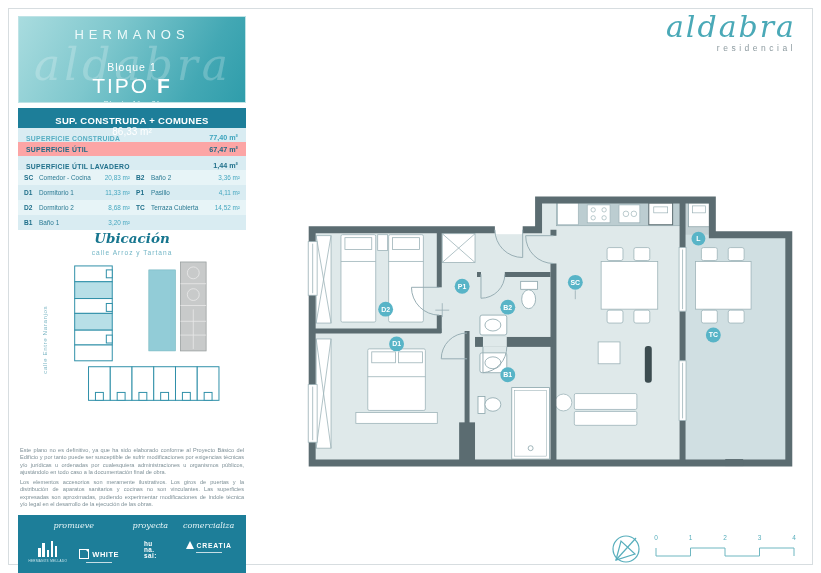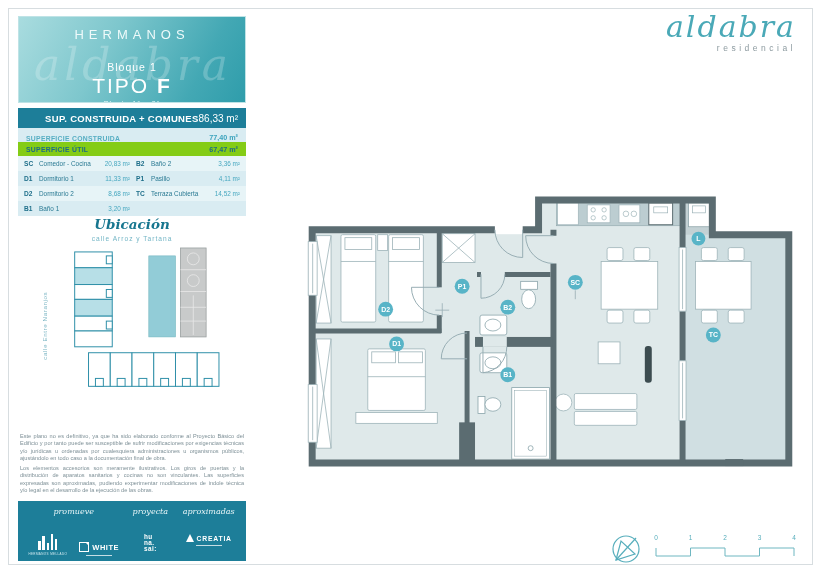--- a/index.html
+++ b/index.html
@@ -14,26 +14,26 @@
                  border:1px solid #bfe3e6; overflow:hidden; text-align:center; color:#fff; padding-top:10px; }
   .watermark { position:absolute; left:-6px; top:22px; width:240px; font-family:"DejaVu Serif",serif; font-style:italic;
                font-size:44px; color:rgba(255,255,255,.22); letter-spacing:4px; white-space:nowrap; }
   .hc-title { font-size:13px; letter-spacing:5px; color:#eefafa; font-weight:400; }
   .hc-block { font-size:10.5px; margin-top:19px; letter-spacing:1px; }
   .hc-type  { font-size:21px; letter-spacing:2px; margin-top:1px; font-weight:300; }
   .hc-type b { font-weight:700; }
   .hc-floors { font-size:7px; letter-spacing:1px; margin-top:2px; color:#eafcfc; }
 
   .total-bar { margin-top:5px; height:20px; background:#1d7e99; color:#fff; display:flex; align-items:center;
-               justify-content:flex-end; padding:0 8px; }
+               justify-content:space-between; padding:7px 8px;flex-direction:column; }
   .total-bar .lbl { font-size:9.5px; font-weight:700; letter-spacing:.3px; }
   .total-bar .val { font-size:10px; font-weight:400; }
 
   .srow { height:14px; display:flex; align-items:center; justify-content:space-between; padding:0 8px; }
-  .srow.a { background:#d9ecf2;align-items:flex-end; } .srow.b { background:#84cc16; }
+  .srow.a { background:#d9ecf2;align-items:flex-end; } .srow.b { background:#fca5a5; }
   .srow .lbl { font-size:6.8px; letter-spacing:.3px; color:#57aec3; font-weight:700; }
   .srow .val { font-size:7.2px; color:#3ba3bd; font-weight:700; }
   .srow.dark .lbl { color:#1f6f8a; } .srow.dark .val { color:#1f6f8a; }
   .srow.big .lbl, .srow.big .val { font-weight:700; color:#1c6a86; }
 
   .rrow { height:15px; display:grid; grid-template-columns:15px 62px 35px 15px 58px 37px; align-items:center; padding:0 6px; }
   .rrow.a { background:#d9ecf2; } .rrow.b { background:#e7f4f7; }
   .rrow .code { font-size:6.6px; font-weight:700; color:#1f6f8a; }
   .rrow .nm   { font-size:6.4px; color:#2a7a93; }
   .rrow .ar   { font-size:6.4px; color:#48a8c0; text-align:right; padding-right:6px; }
@@ -41,21 +41,21 @@
   .location { text-align:center; }
   .loc-title { font-family:"DejaVu Serif",serif; font-style:italic; font-size:13.5px; color:#17768f; font-weight:700; }
   .loc-sub { font-size:6.6px; letter-spacing:1px; color:#74b6c6; margin-top:3px; }
   .map-wrap { margin-top:4px; }
 
   .disclaimer { margin-top:15px; padding:0 2px; }
   .disclaimer p { font-size:5.6px; line-height:1.3; color:#7e9097; text-align:justify; margin-bottom:3px; }
 
   .footer-bar { margin-top:7px; height:60px; background:#1d7e99; display:flex; padding:6px 6px 4px 6px; color:#fff; }
   .f-col { display:flex; flex-direction:column; align-items:center; }
-  .f-col .role { font-family:"DejaVu Serif",serif; font-style:italic; font-size:8px; color:#e8f6f8; margin-bottom:18px; }
+  .f-col .role { font-family:"DejaVu Serif",serif; font-style:italic; font-size:8px; color:#e8f6f8; margin-bottom:11px; }
   .f-col.c1 { width:46%; } .f-col.c2 { width:25%; } .f-col.c3 { width:29%; }
   .logo-row { display:flex; align-items:flex-end; gap:12px; }
   .hm-logo { display:flex; flex-direction:column; align-items:center; }
   .hm-bars { display:flex; align-items:flex-end; gap:1.5px; height:16px; }
   .hm-bars i { display:block; width:2.6px; background:#fff; }
   .hm-text { font-size:3px; letter-spacing:.4px; color:#cfe9ef; margin-top:2px; }
   .white-logo { display:flex; flex-direction:column; align-items:center; }
   .white-top { display:flex; align-items:center; gap:3px; }
   .white-sq { width:10px; height:10px; border:1.6px solid #fff; position:relative; }
   .white-sq:after { content:""; position:absolute; right:-1px; top:-1px; border-left:4px solid transparent; border-top:4px solid #fff; }
@@ -97,20 +97,24 @@
     </div>
 
     <div>
       <div class="srow a">
         <span class="lbl">SUPERFICIE CONSTRUIDA</span>
         <span class="val">77,40 m²</span>
       </div>
       <div class="srow b dark big">
         <span class="lbl">SUPERFICIE ÚTIL</span>
         <span class="val">67,47 m²</span>
+      </div>
+      <div class="srow a dark">
+        <span class="lbl">SUPERFICIE ÚTIL LAVADERO</span>
+        <span class="val">1,44 m²</span>
       </div>
     </div>
 
     <div>
       <div class="rrow b">
         <span class="code">SC</span>
           <span class="nm">Comedor - Cocina</span>
           <span class="ar">20,83 m²</span>
         <span class="code">B2</span>
           <span class="nm">Baño 2</span>
@@ -224,21 +228,21 @@
       </div>
       <div class="f-col c2">
         <div class="role">proyecta</div>
         <div class="hunasai">
           <div>hu</div>
           <div>na.</div>
           <div>sai:</div>
         </div>
       </div>
       <div class="f-col c3">
-        <div class="role">aproximadas</div>
+        <div class="role">comercializa</div>
         <div class="creatia">
           <div class="creatia-top">
             <span class="creatia-tri"></span>
             <span class="creatia-word">CREATIA</span>
           </div>
           <div class="sub-strip"></div>
         </div>
       </div>
     </div>
   </aside>

